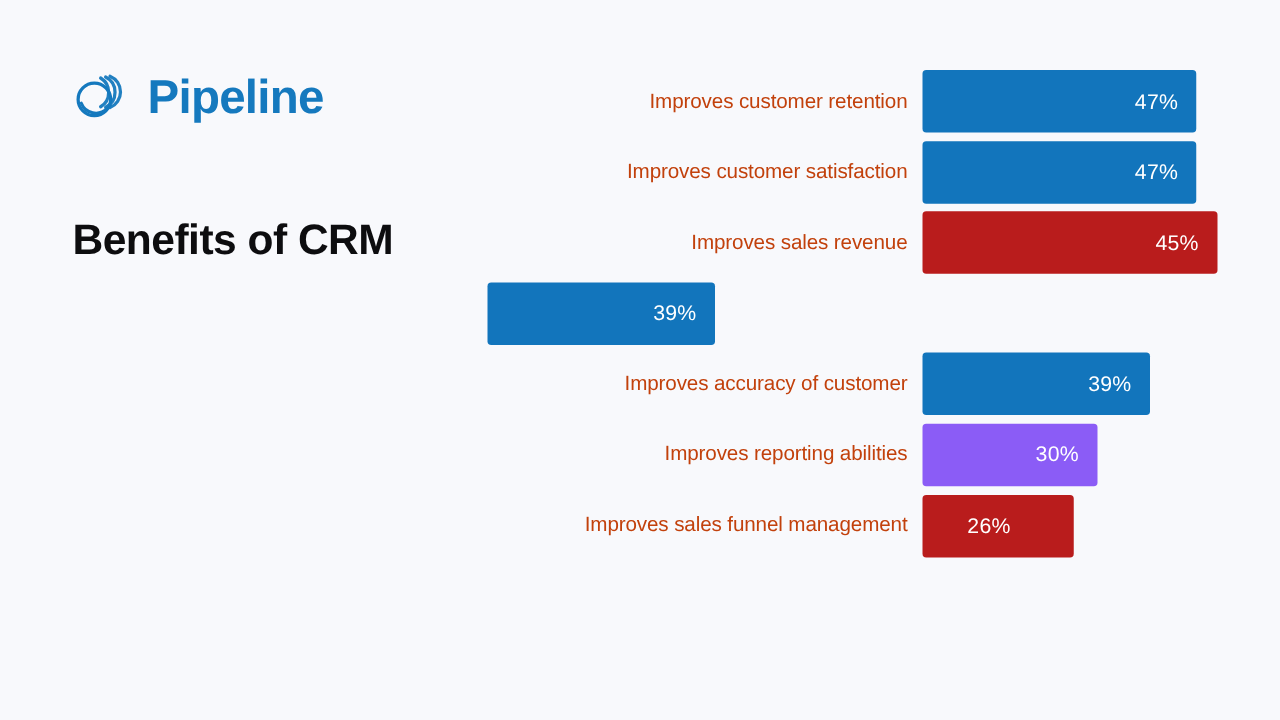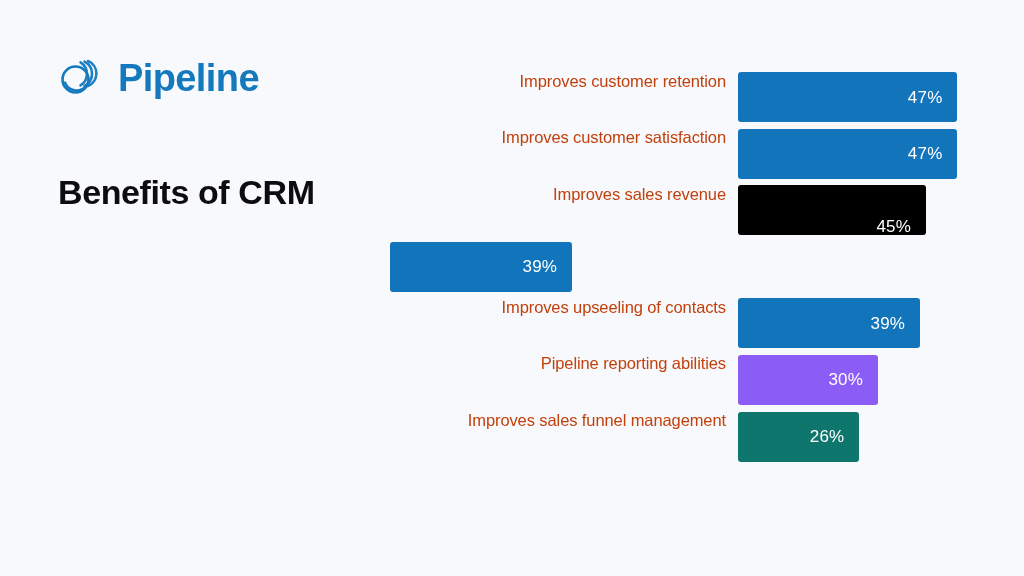--- a/index.html
+++ b/index.html
@@ -96,21 +96,21 @@
   }
 
   .bar-track {
     position: relative;
     flex: 1 1 auto;
   }
 
   .bar-fill {
     position: absolute;
     left: 0;
-    top: 16px;
+    top: 0;
     height: 100%;
     background: #1275bc;
     border-radius: 3px;
     display: flex;
     align-items: center;
     justify-content: flex-end;
     box-sizing: border-box;
     padding-right: 15px;
   }
 
@@ -158,51 +158,51 @@
         <div class="bar-label">Improves customer satisfaction</div>
         <div class="bar-track">
           <div class="bar-fill" style="width: 219.49px; background: rgb(18, 117, 188);">
             <span class="bar-value">47%</span>
           </div>
         </div>
       </div>
       <div class="bar-row">
         <div class="bar-label">Improves sales revenue</div>
         <div class="bar-track">
-          <div class="bar-fill" style="width: 188px; background: #000000; align-items: flex-end;">
+          <div class="bar-fill" style="width: 236px; background: #b91c1c;">
             <span class="bar-value">45%</span>
           </div>
         </div>
       </div>
       <div class="bar-row">
         <div class="bar-track">
           <div class="bar-fill" style="width: 182.13px; background: rgb(18, 117, 188);">
             <span class="bar-value">39%</span>
           </div>
         </div>
       </div>
       <div class="bar-row">
-        <div class="bar-label">Improves upseeling of contacts</div>
+        <div class="bar-label">Improves accuracy of customer</div>
         <div class="bar-track">
           <div class="bar-fill" style="width: 182.13px; background: rgb(18, 117, 188);">
             <span class="bar-value">39%</span>
           </div>
         </div>
       </div>
       <div class="bar-row">
-        <div class="bar-label">Pipeline reporting abilities</div>
+        <div class="bar-label">Improves reporting abilities</div>
         <div class="bar-track">
           <div class="bar-fill" style="width: 140.1px; background: #8b5cf6;">
             <span class="bar-value">30%</span>
           </div>
         </div>
       </div>
       <div class="bar-row">
         <div class="bar-label">Improves sales funnel management</div>
         <div class="bar-track">
-          <div class="bar-fill" style="width: 121.42px; background: #0f766e;">
+          <div class="bar-fill" style="width: 121.42px; background: #b91c1c; justify-content: center;">
             <span class="bar-value">26%</span>
           </div>
         </div>
       </div>
     </div>
 
 </div>
 
 </body></html>

